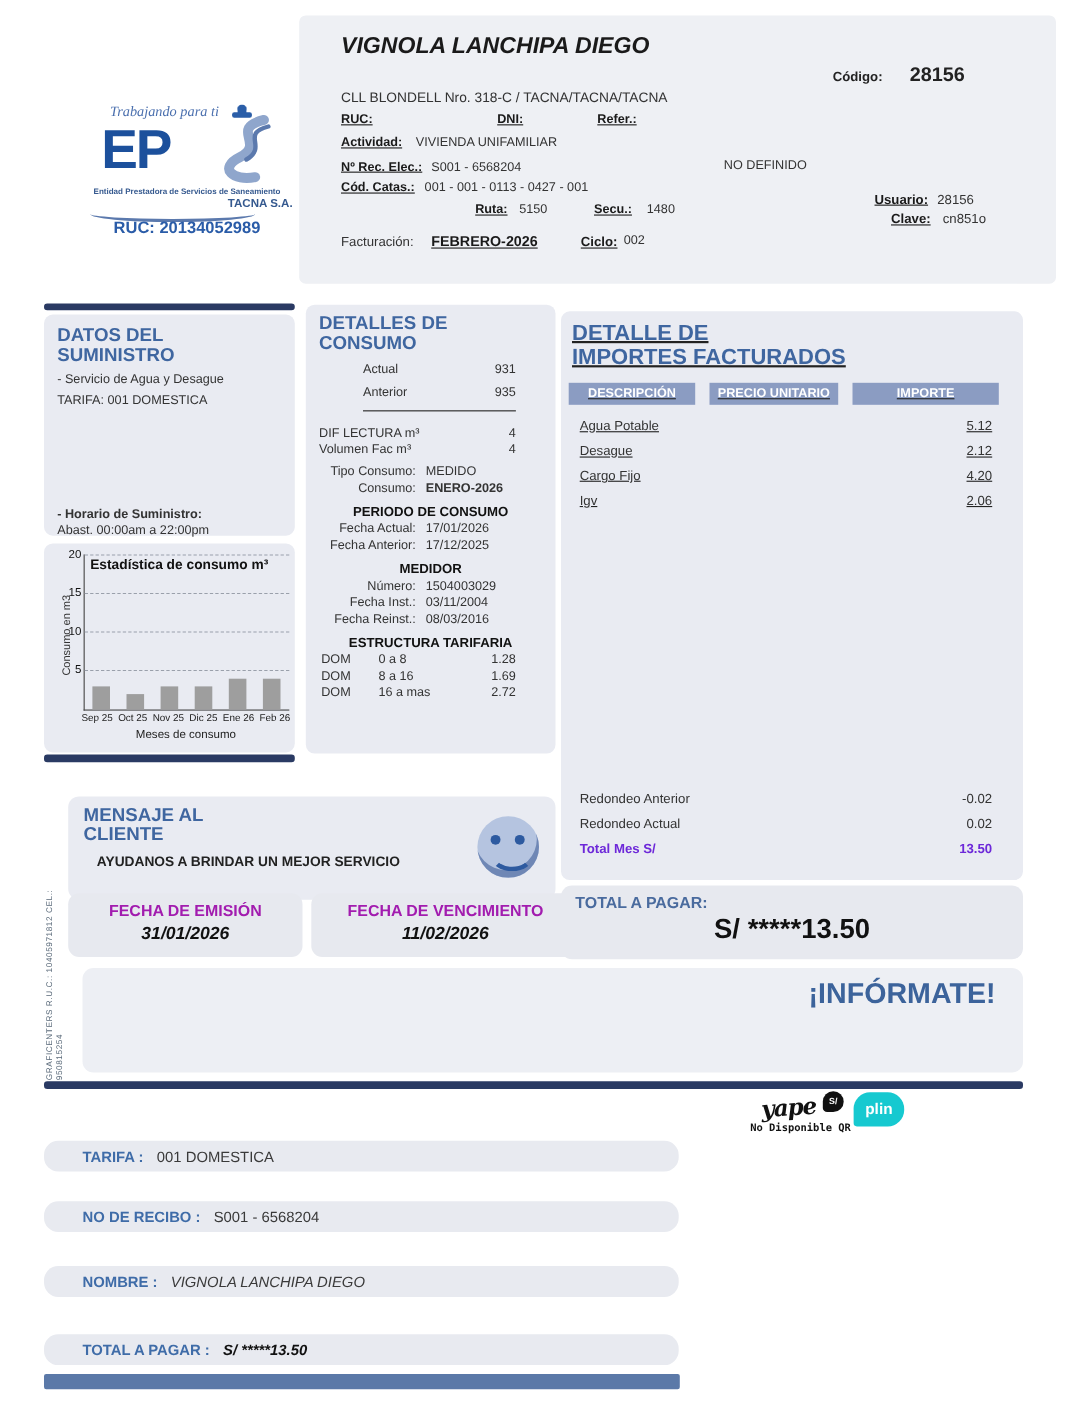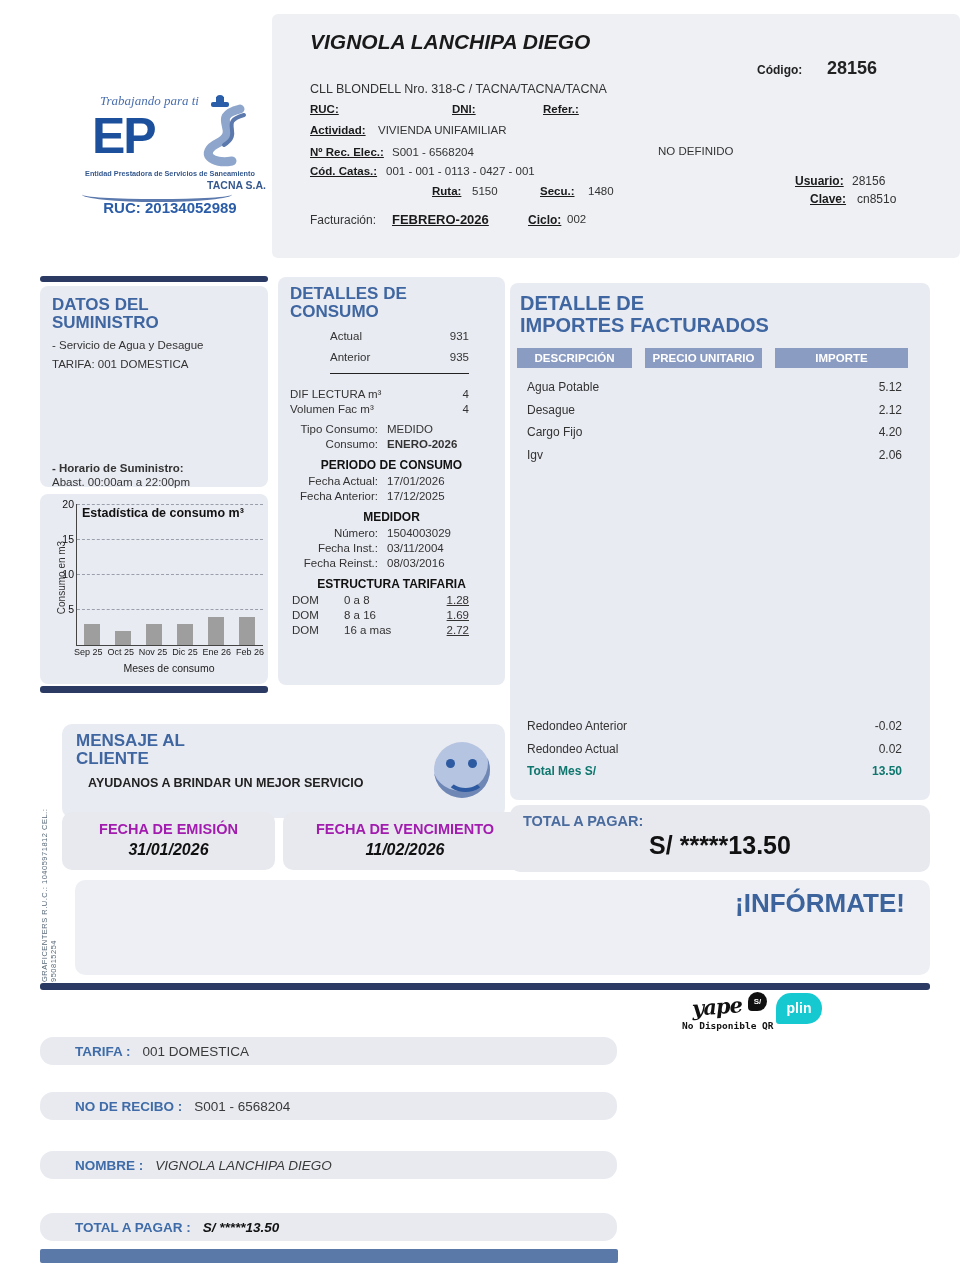--- a/index.html
+++ b/index.html
@@ -47,23 +47,23 @@
   .dc-row{display:flex;justify-content:space-between;padding:0 36px 0 52px;font-size:11.5px;margin-top:9px;color:#333;}
   .dc-line{margin:10px 36px 4px 52px;border-top:1.5px solid #222;}
   .dc-row2{display:flex;justify-content:space-between;padding:0 36px 0 12px;font-size:11.5px;margin-top:3px;color:#333;}
   .dc-pair{display:flex;font-size:11.5px;margin-top:3px;color:#333;}
   .dc-pair .k{flex:0 0 100px;text-align:right;}
   .dc-pair .v{margin-left:9px;}
   .dc-head{text-align:center;font-size:12px;font-weight:bold;color:#111;margin-top:8px;margin-bottom:2px;}
   .tar-row{display:flex;font-size:11.5px;margin-top:3px;color:#333;padding:0 36px 0 14px;}
   .tar-row .t1{flex:0 0 52px;}
   .tar-row .t2{flex:1 1 auto;}
-  .tar-row .t3{text-align:right;text-decoration:underline;}
-  
-  .imp-panel{left:510px;top:283px;width:420px;height:517px;}
+  .tar-row .t3{text-align:right;}
+  
+  .imp-panel{left:510px;top:283px;width:420px;height:517px;text-decoration:underline;}
   .imp-title{font-size:20px;line-height:22px;padding:9px 0 0 10px;}
   .imp-heads{display:flex;gap:13px;padding:12px 22px 0 7px;}
   .imp-head{background:#8b9cc2;color:#fff;font-weight:bold;font-size:11.5px;text-align:center;
             padding:4px 0;flex:1 1 auto;}
   .imp-head.h1{flex:0 0 115px;} .imp-head.h2{flex:0 0 117px;} .imp-head.h3{flex:1 1 auto;}
   .imp-row{display:flex;justify-content:space-between;padding:0 28px 0 17px;font-size:12px;color:#333;margin-top:8.5px;}
   .imp-bottom{position:absolute;left:0;bottom:22px;width:100%;}
   
   .msg-panel{left:62px;top:724px;width:443px;height:94px;border-radius:10px;}
   .msg-text{position:absolute;left:26px;top:52px;font-size:12.5px;font-weight:bold;color:#222;}
@@ -292,21 +292,21 @@
     </div>
     <div class="imp-bottom">
       <div class="imp-row">
         <span>Redondeo Anterior</span>
           <span>-0.02</span>
       </div>
       <div class="imp-row">
         <span>Redondeo Actual</span>
           <span>0.02</span>
       </div>
-      <div class="imp-row b" style="color:#0f766e;text-align:center;">
+      <div class="imp-row b" style="color:#6d28d9;text-align:center;">
         <span>Total Mes S/</span>
           <span>13.50</span>
       </div>
     </div>
   </div>
 
   <div class="abs msg-panel panel">
     <div style="padding:8px 0 0 14px;" class="sec-title">
       <span>MENSAJE AL</span><br><span>CLIENTE</span>
     </div>

